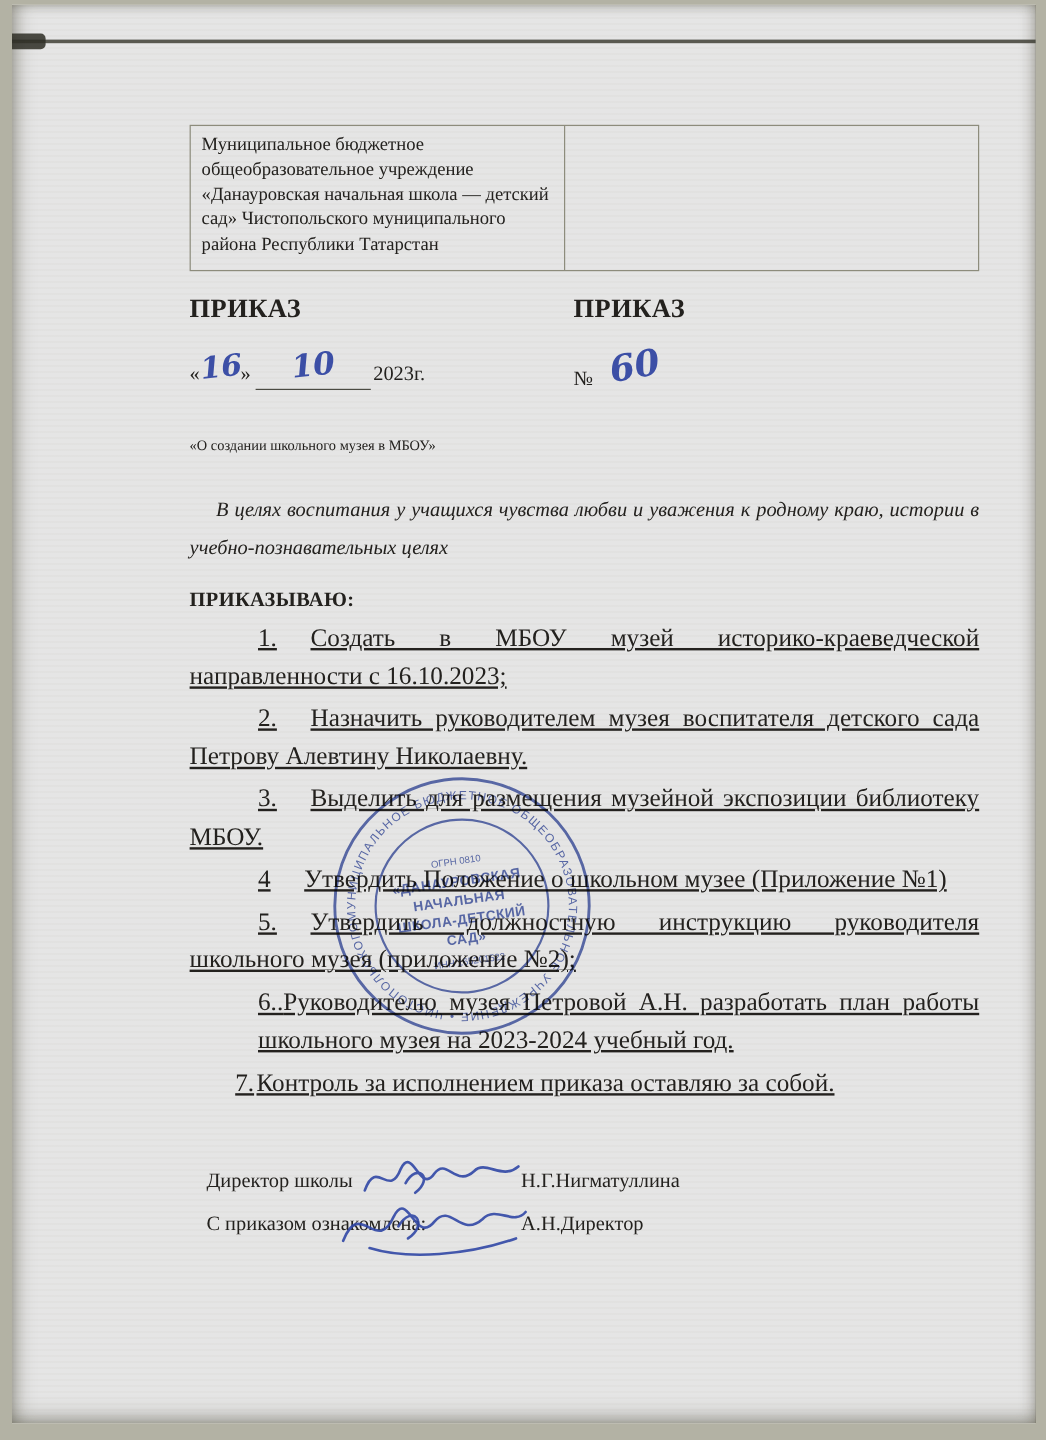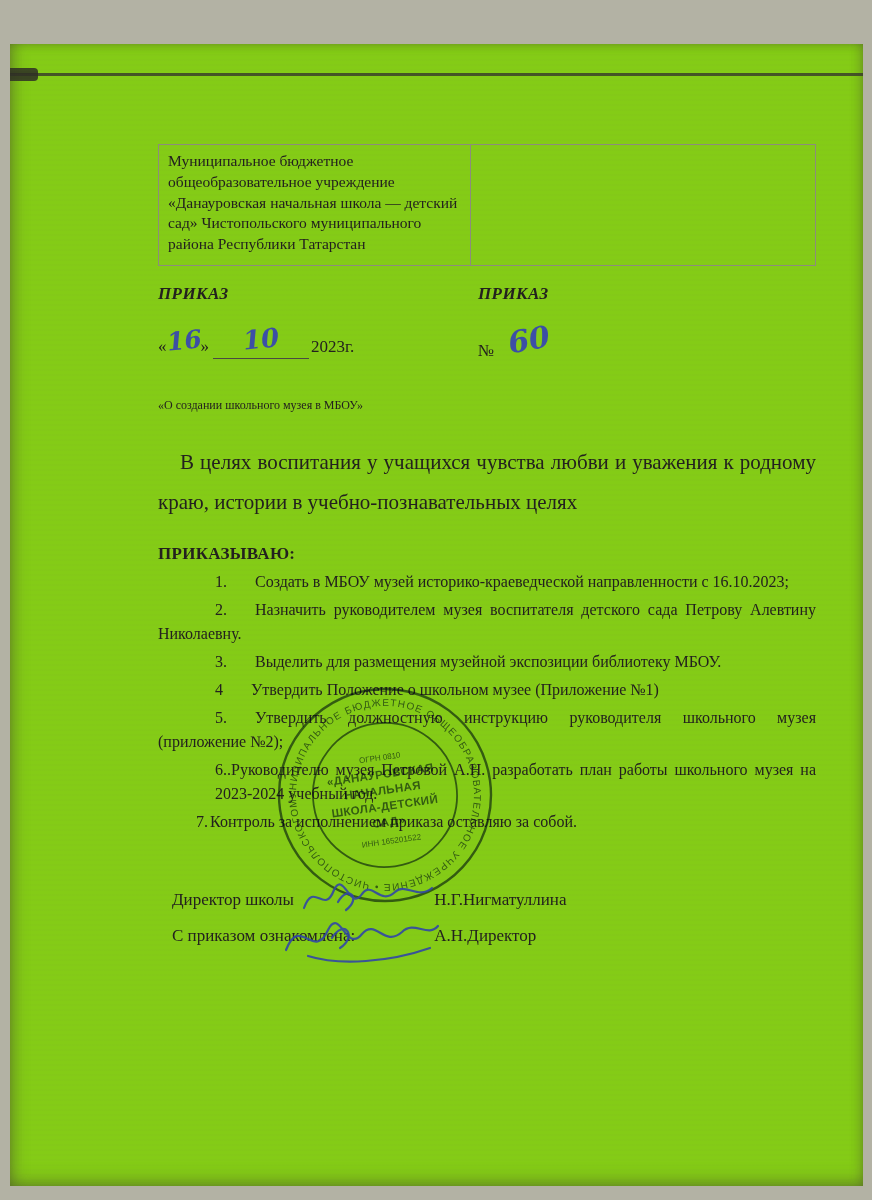--- a/index.html
+++ b/index.html
@@ -1,58 +1,57 @@
 <!DOCTYPE html>
 <html><head>
 <meta charset="utf-8">
 <style>
   html,body{margin:0;padding:0;width:872px;height:1200px;overflow:hidden;background:#a8a79a;}
   .scan{position:relative;width:872px;height:1200px;background:#b3b2a4;font-family:"Liberation Serif","DejaVu Serif",serif;}
   .page{
     position:absolute;left:10px;top:4px;right:9px;bottom:14px;
-    background:#84cc16;
+    background:#e5e5e5;
     background-image:radial-gradient(ellipse at 50% 40%, #f3edd z 0%, rgba(0,0,0,0) 60%),
                      linear-gradient(180deg,#ece4d0 0%,#f1ead8 12%,#f1ead8 85%,#e9e1cc 100%);
     box-shadow:inset 10px 0 16px -8px rgba(70,68,50,.5),
                inset -8px 0 12px -7px rgba(70,68,50,.4),
                inset 0 -12px 18px -10px rgba(70,68,50,.5),
                inset 0 6px 10px -7px rgba(70,68,50,.35);
     color:#23211e;
-    margin-top:40px;
   }
   .top-line{position:absolute;top:29px;left:0;width:100%;height:3px;background:#35352b;opacity:.8;}
   .corner-mark{position:absolute;top:24px;left:0;width:28px;height:13px;background:#2d2d24;opacity:.85;border-radius:0 4px 4px 0;}
   .content{position:absolute;left:148px;top:100px;width:658px;}
   
   .hdr-table{display:flex;border:1px solid #8d8c7c;}
   .hdr-cell{font-size:15.5px;line-height:1.34;padding:6px 9px 10px 9px;}
   .hdr-cell.left{width:312px;border-right:1px solid #8d8c7c;box-sizing:border-box;}
   .hdr-cell.right{flex:1;}
   
   .row{display:flex;}
   .col-l{width:320px;}
   .col-r{flex:1;}
   .b{font-weight:bold;}
-  .titles{margin-top:18px;font-size:17px;letter-spacing:.4px;font-style:italic;}
+  .titles{margin-top:18px;font-size:22px;letter-spacing:.4px;}
   
   .dateline{margin-top:24px;font-size:17px;position:relative;height:34px;}
   .blank{display:inline-block;border-bottom:1px solid #4a4a42;text-align:center;vertical-align:baseline;position:relative;}
   .blank.day{width:34px;border-bottom:none;}
   .blank.month{width:96px;margin:0 2px 0 4px;}
   .hand{font-family:"DejaVu Serif",serif;font-style:italic;font-weight:bold;color:#3c4fa6;display:inline-block;transform:rotate(-6deg);}
   .hand.h-day{font-size:25px;position:relative;top:-3px;}
   .hand.h-month{font-size:26px;position:relative;top:-4px;}
   .hand.h-num{font-size:30px;position:relative;top:-6px;margin-left:14px;transform:rotate(-10deg);}
   
   .subject{margin-top:36px;font-size:12px;}
-  .preamble{margin-top:30px;font-size:21px;line-height:1.9;text-align:justify;text-indent:22px;}
+  .preamble{margin-top:30px;font-size:17px;line-height:1.9;text-align:justify;text-indent:22px;font-style:italic;}
   .decree{margin-top:6px;font-size:17px;font-weight:bold;letter-spacing:.3px;}
   
   .items{margin-top:6px;}
-  .item{margin:0 0 4px 0;font-size:16px;line-height:1.5;text-align:justify;text-indent:57px;}
+  .item{margin:0 0 4px 0;font-size:21px;line-height:1.5;text-align:justify;text-indent:57px;text-decoration:underline;}
   .item .inum{margin-right:28px;}
   .item-6{text-indent:0;padding-left:57px;}
   .item-6 .inum{margin-right:0;}
   .item-7{text-indent:38px;}
   .item-7 .inum{margin-right:2px;}
   
   .sig-block{position:relative;margin-top:56px;font-size:17px;}
   .sig-row{position:relative;height:36px;padding-left:14px;}
   .sig-label{display:inline-block;width:258px;}
   .sig-name{display:inline-block;}

